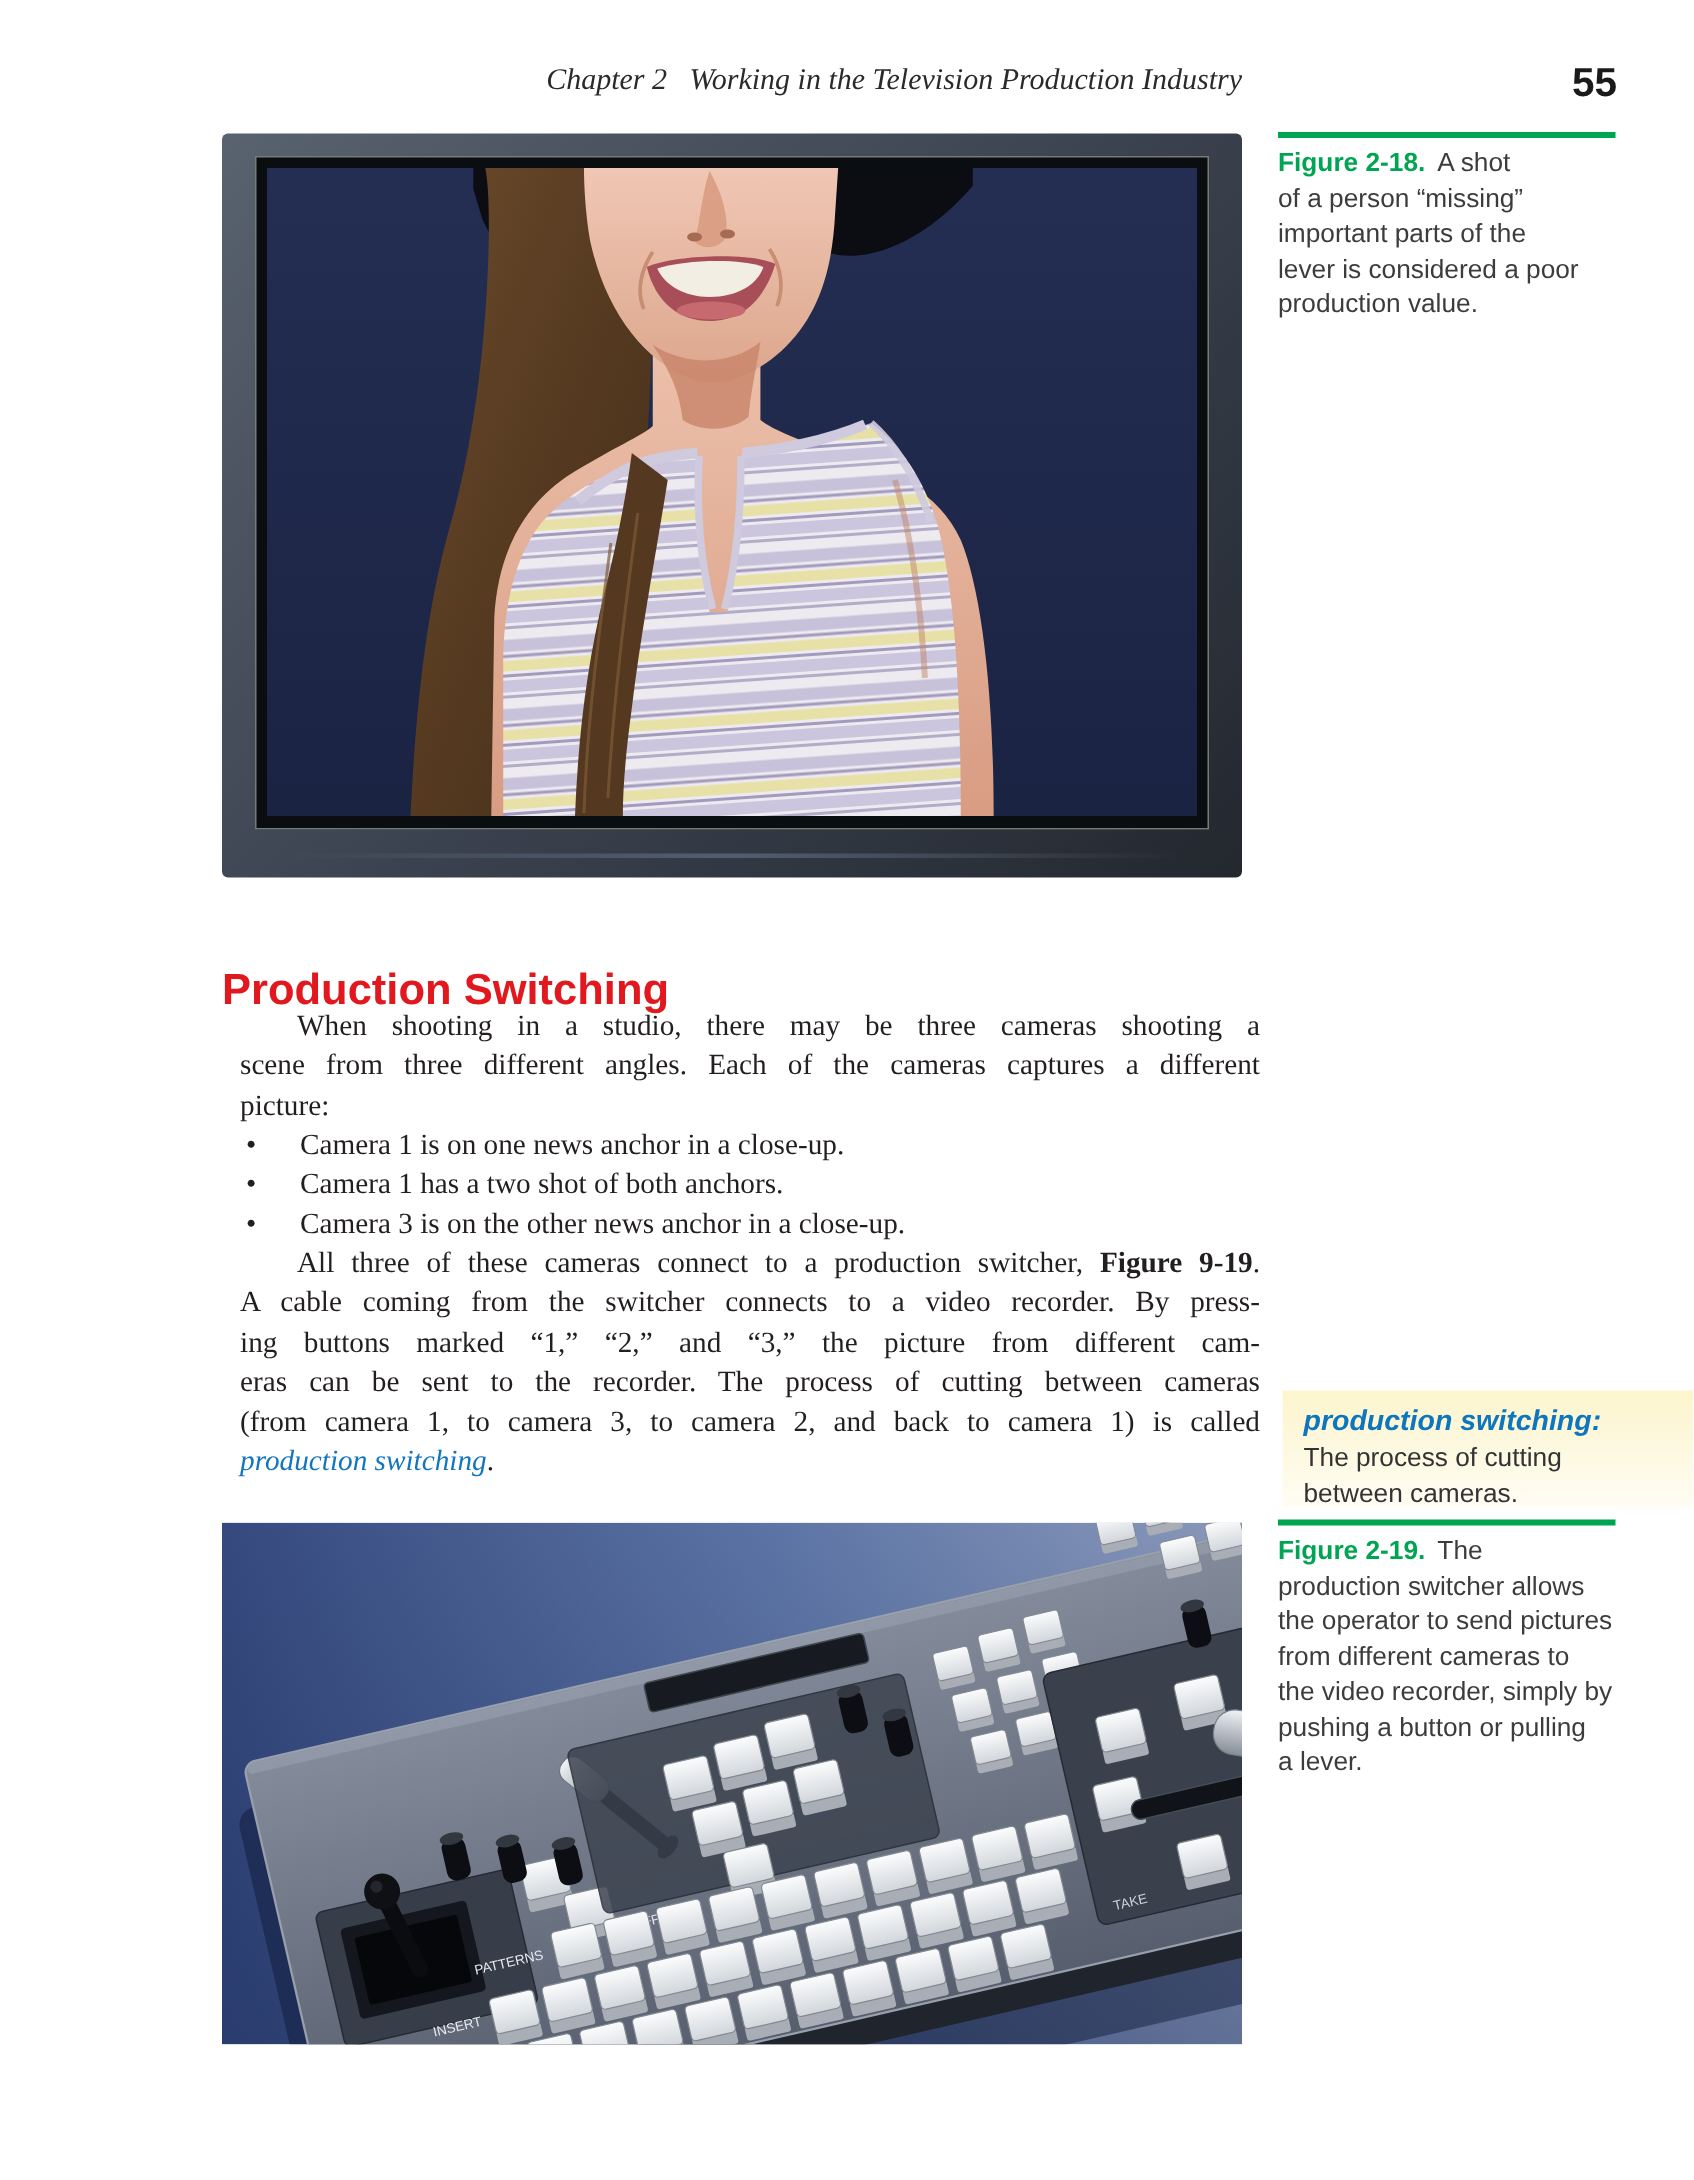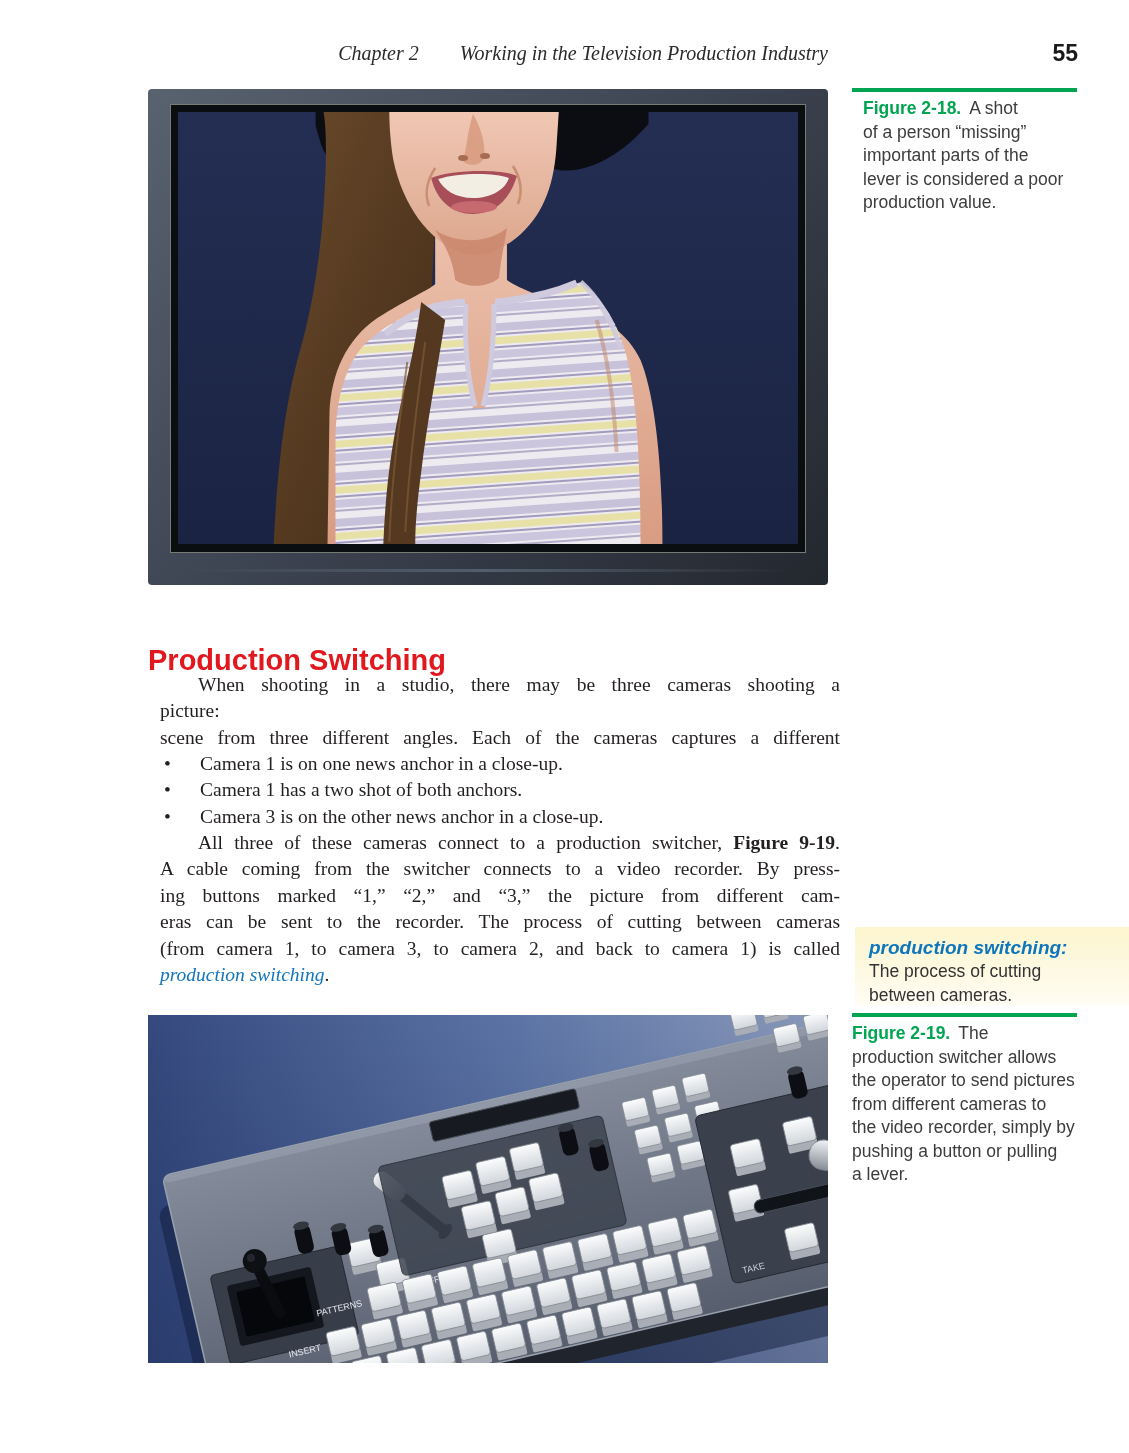--- a/index.html
+++ b/index.html
@@ -2,30 +2,30 @@
 <html><head>
 <meta charset="utf-8">
 <style>
   html,body{margin:0;padding:0;background:#ffffff;}
   .page{position:relative;width:1129px;height:1453px;background:#ffffff;overflow:hidden;
         font-family:"Liberation Serif",serif;color:#231f20;}
 
   
   .running-head{position:absolute;left:148px;top:42px;width:680px;text-align:right;
         font-style:italic;font-size:20px;color:#2a2a2a;white-space:nowrap;}
-  .rh-title{margin-left:41px;}
+  .rh-title{margin-left:15px;}
   .page-number{position:absolute;left:1018px;top:40px;width:60px;text-align:right;
-        font-family:"Liberation Sans",sans-serif;font-weight:bold;font-size:23px;color:#1a1a1a;}
+        font-family:"Liberation Sans",sans-serif;font-weight:bold;font-size:27px;color:#1a1a1a;}
 
   
   .rule{position:absolute;left:852px;width:225px;height:4px;background:#00a551;}
   .rule-18{top:88px;} .rule-19{top:1013px;}
   .cap{position:absolute;left:852px;width:250px;font-family:"Liberation Sans",sans-serif;
        font-size:17.5px;line-height:23.5px;color:#3c3c3c;}
-  .cap-18{top:97px;margin-left:11px;} .cap-19{top:1022px;}
+  .cap-18{top:97px;} .cap-19{top:1022px;}
   .cap-label{color:#00a551;font-weight:bold;margin-right:8px;}
 
   
   .monitor{position:absolute;left:148px;top:89px;width:680px;height:496px;border-radius:4px;
         background:linear-gradient(135deg,#59626f 0%,#3f4654 45%,#23282f 100%);}
   .monitor-bezel{position:absolute;left:22px;top:15px;right:22px;bottom:32px;
         background:#0b0e11;border:1px solid #767b74;}
   .monitor-photo{position:absolute;left:7px;top:7px;right:7px;bottom:8px;overflow:hidden;}
   .monitor-photo svg{display:block;width:100%;height:100%;}
   .monitor-chin{position:absolute;left:40px;right:40px;bottom:13px;height:3px;
@@ -145,22 +145,22 @@
         </svg>
       </div>
     </div>
     <div class="monitor-chin"></div>
   </div>
 
   <h1 class="section-heading">Production Switching</h1>
 
   <div class="body-block para1">
     <div class="bl j indent">When shooting in a studio, there may be three cameras shooting a</div>
+    <div class="bl j">scene from three different angles. Each of the cameras captures a different</div>
     <div class="bl">picture:</div>
-    <div class="bl j">scene from three different angles. Each of the cameras captures a different</div>
   </div>
 
   <div class="body-block bullet-list">
     <div class="bullet-row">
       <span class="bmark">•</span>
       <span>Camera 1 is on one news anchor in a close-up.</span>
     </div>
     <div class="bullet-row">
       <span class="bmark">•</span>
       <span>Camera 1 has a two shot of both anchors.</span>

